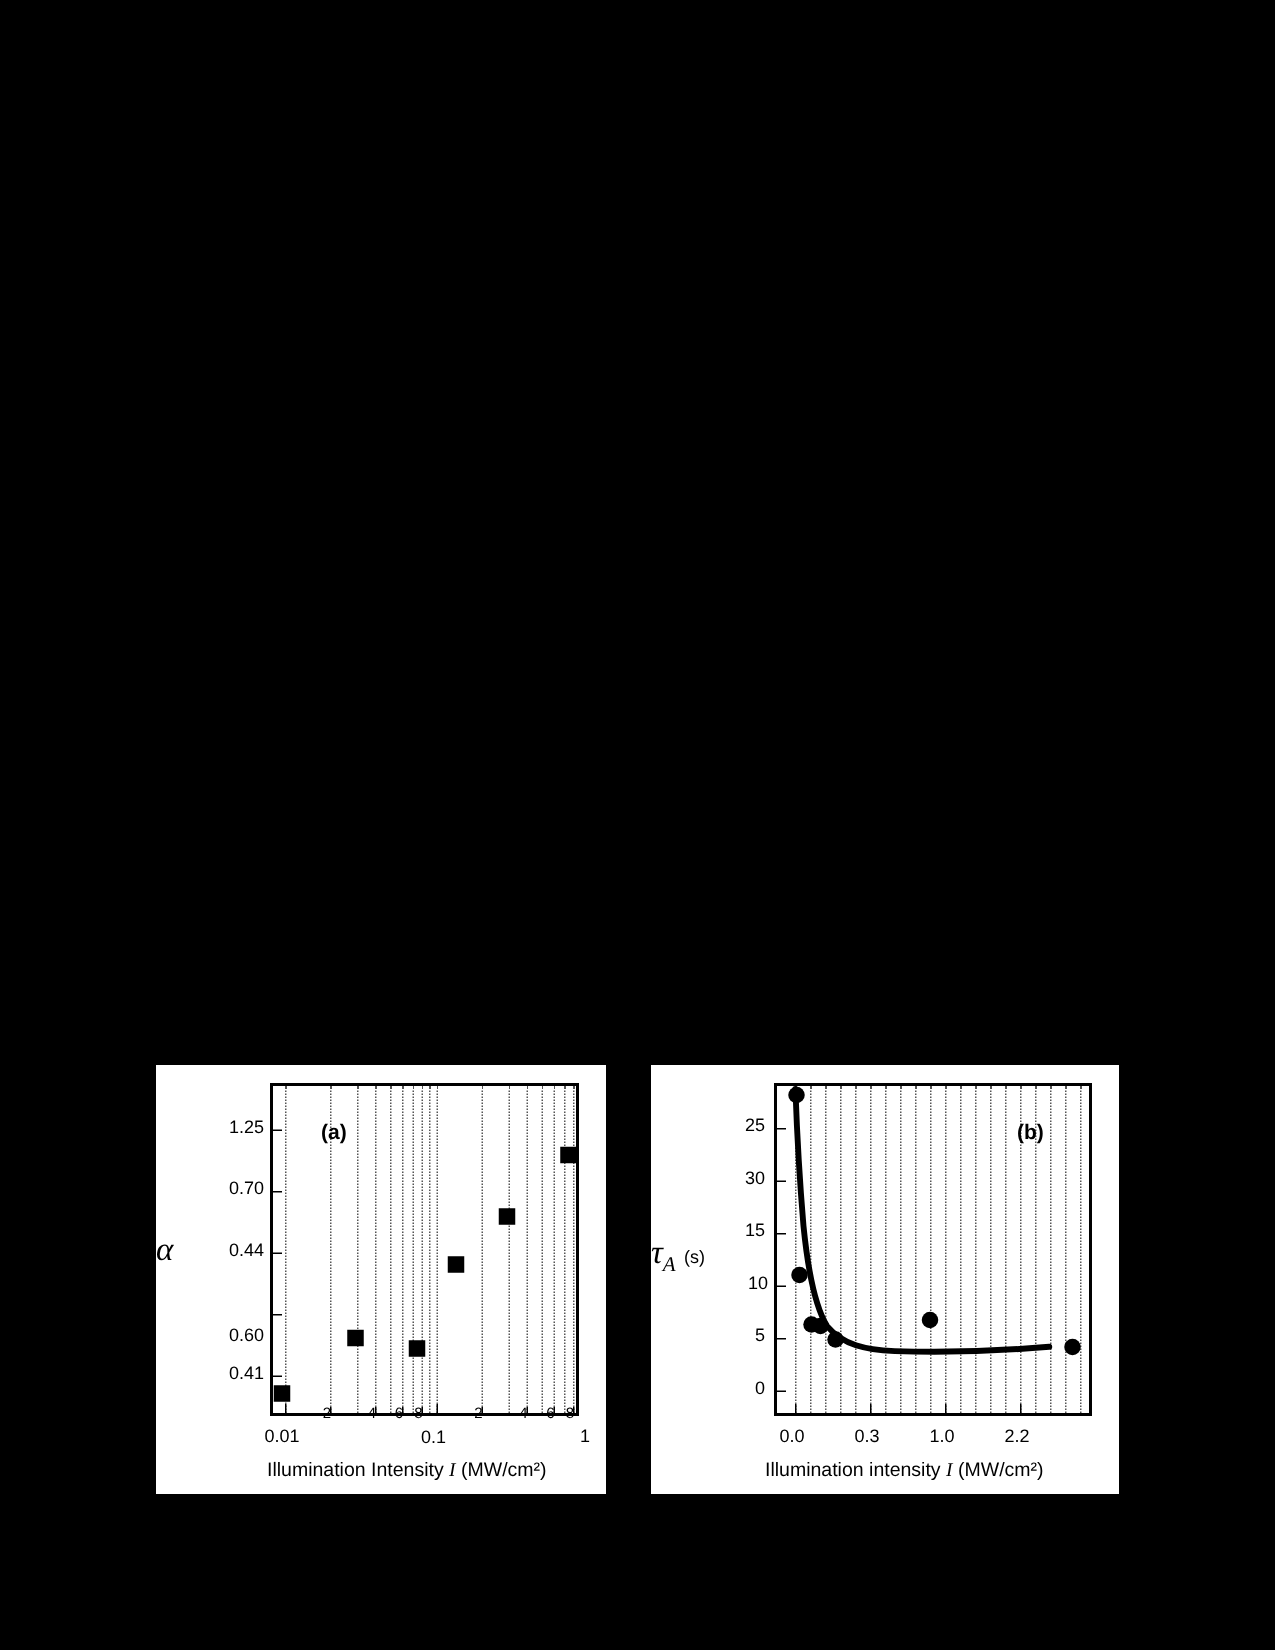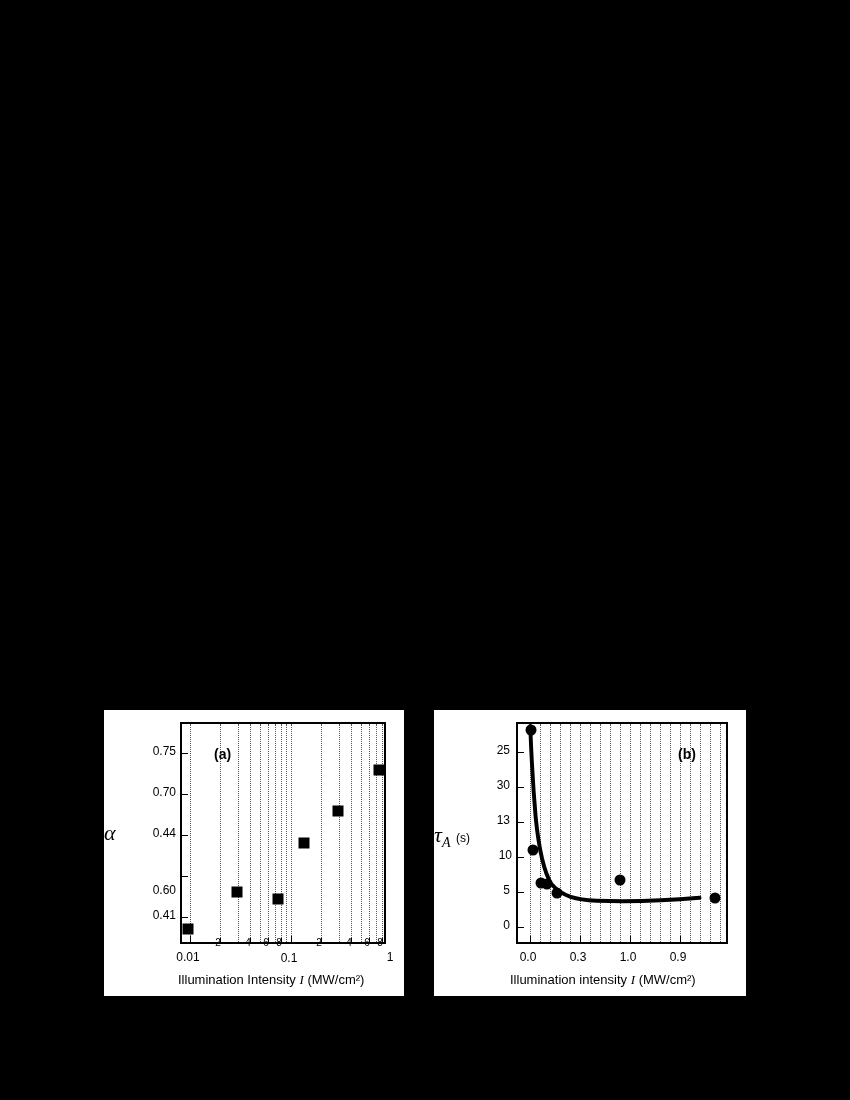--- a/index.html
+++ b/index.html
@@ -223,21 +223,21 @@
       <div class="marker-square" style="left:197px; top:46px"></div>
       <div class="marker-square" style="left:228px; top:14px"></div>
 
       <div class="panel-tag" style="left:32px; top:22px">(a)</div>
     </div>
 
     <div class="ticklabel ticklabel-y" style="left:22px; top:205px; width:50px">0.41</div>
     <div class="ticklabel ticklabel-y" style="left:22px; top:180px; width:50px">0.60</div>
     <div class="ticklabel ticklabel-y" style="left:22px; top:123px; width:50px">0.44</div>
     <div class="ticklabel ticklabel-y" style="left:22px; top:82px; width:50px">0.70</div>
-    <div class="ticklabel ticklabel-y" style="left:22px; top:41px; width:50px">0.75</div>
+    <div class="ticklabel ticklabel-y" style="left:22px; top:41px; width:50px">1.25</div>
 
     <div class="ylabel-sym" style="left:0px; top:110px">α</div>
 
     <div class="ticklabel ticklabel-x" style="left:84px; top:240px">0.01</div>
     <div class="ticklabel ticklabel-x" style="left:185px; top:241px">0.1</div>
 
     <div class="ticklabel ticklabel-x" style="left:114px; top:227px; font-size:10px">2</div>
     <div class="ticklabel ticklabel-x" style="left:144px; top:227px; font-size:10px">4</div>
     <div class="ticklabel ticklabel-x" style="left:162px; top:227px; font-size:10px">6</div>
     <div class="ticklabel ticklabel-x" style="left:175px; top:227px; font-size:10px">8</div>
@@ -302,30 +302,30 @@
       <div class="marker-circle" style="left:39px;  top:169px"></div>
       <div class="marker-circle" style="left:102px; top:156px"></div>
       <div class="marker-circle" style="left:197px; top:174px"></div>
 
       <div class="panel-tag" style="left:160px; top:22px">(b)</div>
     </div>
 
     <div class="ticklabel ticklabel-y" style="left:30px; top:215px; width:46px">0</div>
     <div class="ticklabel ticklabel-y" style="left:30px; top:180px; width:46px">5</div>
     <div class="ticklabel ticklabel-y" style="left:32px; top:145px; width:46px">10</div>
-    <div class="ticklabel ticklabel-y" style="left:30px; top:110px; width:46px">13</div>
+    <div class="ticklabel ticklabel-y" style="left:30px; top:110px; width:46px">15</div>
     <div class="ticklabel ticklabel-y" style="left:30px; top:75px; width:46px">30</div>
     <div class="ticklabel ticklabel-y" style="left:30px; top:40px; width:46px">25</div>
 
     <div class="ylabel-sym" style="left:0px; top:112px"><span>τ</span><span class="ylabel-sub">A</span> <span class="ylabel-unit">(s)</span></div>
 
     <div class="ticklabel ticklabel-x" style="left:94px;  top:240px">0.0</div>
     <div class="ticklabel ticklabel-x" style="left:144px; top:240px">0.3</div>
     <div class="ticklabel ticklabel-x" style="left:194px; top:240px">1.0</div>
-    <div class="ticklabel ticklabel-x" style="left:244px; top:240px">0.9</div>
+    <div class="ticklabel ticklabel-x" style="left:244px; top:240px">2.2</div>
 
     <div class="axislabel" style="left:76px; top:262px">
       <span>Illumination intensity</span>
       <span class="italic-i">I</span>
       <span>(MW/cm²)</span>
     </div>
   </div>
 
 </div>
 

